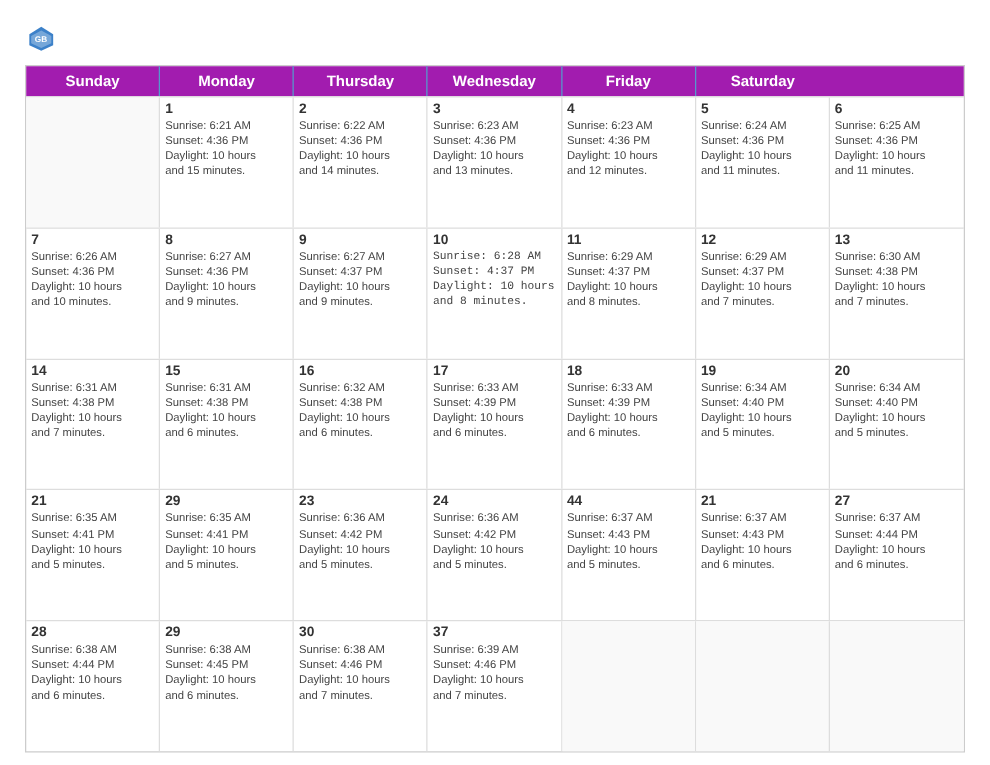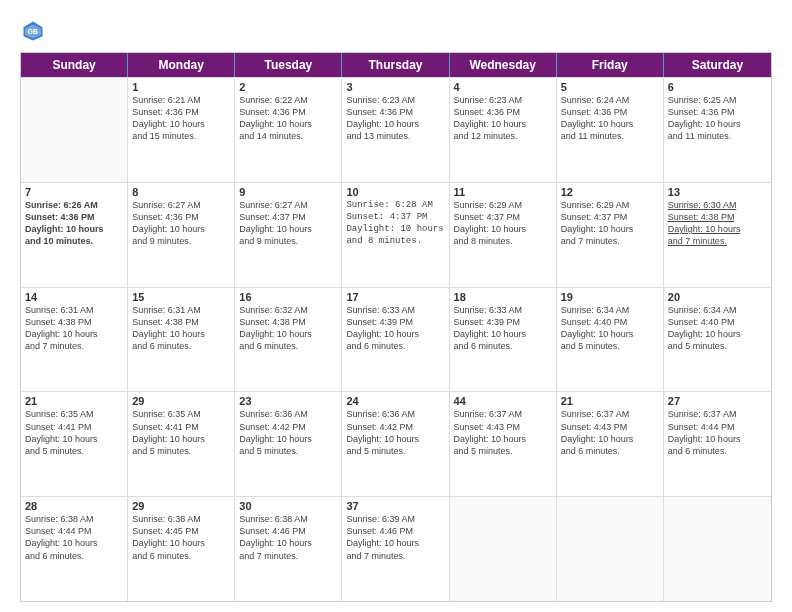--- a/index.html
+++ b/index.html
@@ -57,21 +57,21 @@
     .calendar {
       flex: 1;
       display: flex;
       flex-direction: column;
       border: 1px solid #ccc;
       margin-top: 6px;
     }
     .cal-header {
       display: grid;
       grid-template-columns: repeat(7, 1fr);
-      background: #701a75;
+      background: #a21caf;
     }
     .cal-header-cell {
       color: #fff;
       font-size: 12px;
       font-weight: bold;
       text-align: center;
       padding: 5px 2px;
       border-right: 1px solid #5599cc;
     }
     .cal-header-cell:last-child { border-right: none; }
@@ -126,21 +126,20 @@
     <div class="title-section">
       <div class="month-title"></div>
       <div class="subtitle"></div>
     </div>
   </div>
 
   <div class="calendar">
     <div class="cal-header">
     <div class="cal-header-cell">Sunday</div>
         <div class="cal-header-cell">Monday</div>
-        <div class="cal-header-cell">Tuesday</div>
         <div class="cal-header-cell">Thursday</div>
         <div class="cal-header-cell">Wednesday</div>
         <div class="cal-header-cell">Friday</div>
         <div class="cal-header-cell">Saturday</div>
       </div>
     <div class="cal-body">
     <div class="cal-row">
           <div class="cal-cell empty"></div>
           <div class="cal-cell">
             <div class="day-number">1</div>
@@ -181,21 +180,21 @@
             <div class="day-number">6</div>
             <div class="cell-text" style="white-space: pre-line;">Sunrise: 6:25 AM
 Sunset: 4:36 PM
 Daylight: 10 hours
 and 11 minutes.</div>
           </div>
         </div>
         <div class="cal-row">
           <div class="cal-cell">
             <div class="day-number">7</div>
-            <div class="cell-text" style="white-space: pre-line; font-weight: bold;">Sunrise: 6:26 AM
+            <div class="cell-text" style="white-space: pre-line;">Sunrise: 6:26 AM
 Sunset: 4:36 PM
 Daylight: 10 hours
 and 10 minutes.</div>
           </div>
           <div class="cal-cell">
             <div class="day-number">8</div>
             <div class="cell-text" style="white-space: pre-line;">Sunrise: 6:27 AM
 Sunset: 4:36 PM
 Daylight: 10 hours
 and 9 minutes.</div>
@@ -223,21 +222,21 @@
           </div>
           <div class="cal-cell">
             <div class="day-number">12</div>
             <div class="cell-text" style="white-space: pre-line;">Sunrise: 6:29 AM
 Sunset: 4:37 PM
 Daylight: 10 hours
 and 7 minutes.</div>
           </div>
           <div class="cal-cell">
             <div class="day-number">13</div>
-            <div class="cell-text" style="white-space: pre-line; text-decoration: underline;">Sunrise: 6:30 AM
+            <div class="cell-text" style="white-space: pre-line;">Sunrise: 6:30 AM
 Sunset: 4:38 PM
 Daylight: 10 hours
 and 7 minutes.</div>
           </div>
         </div>
         <div class="cal-row">
           <div class="cal-cell">
             <div class="day-number">14</div>
             <div class="cell-text" style="white-space: pre-line;">Sunrise: 6:31 AM
 Sunset: 4:38 PM

